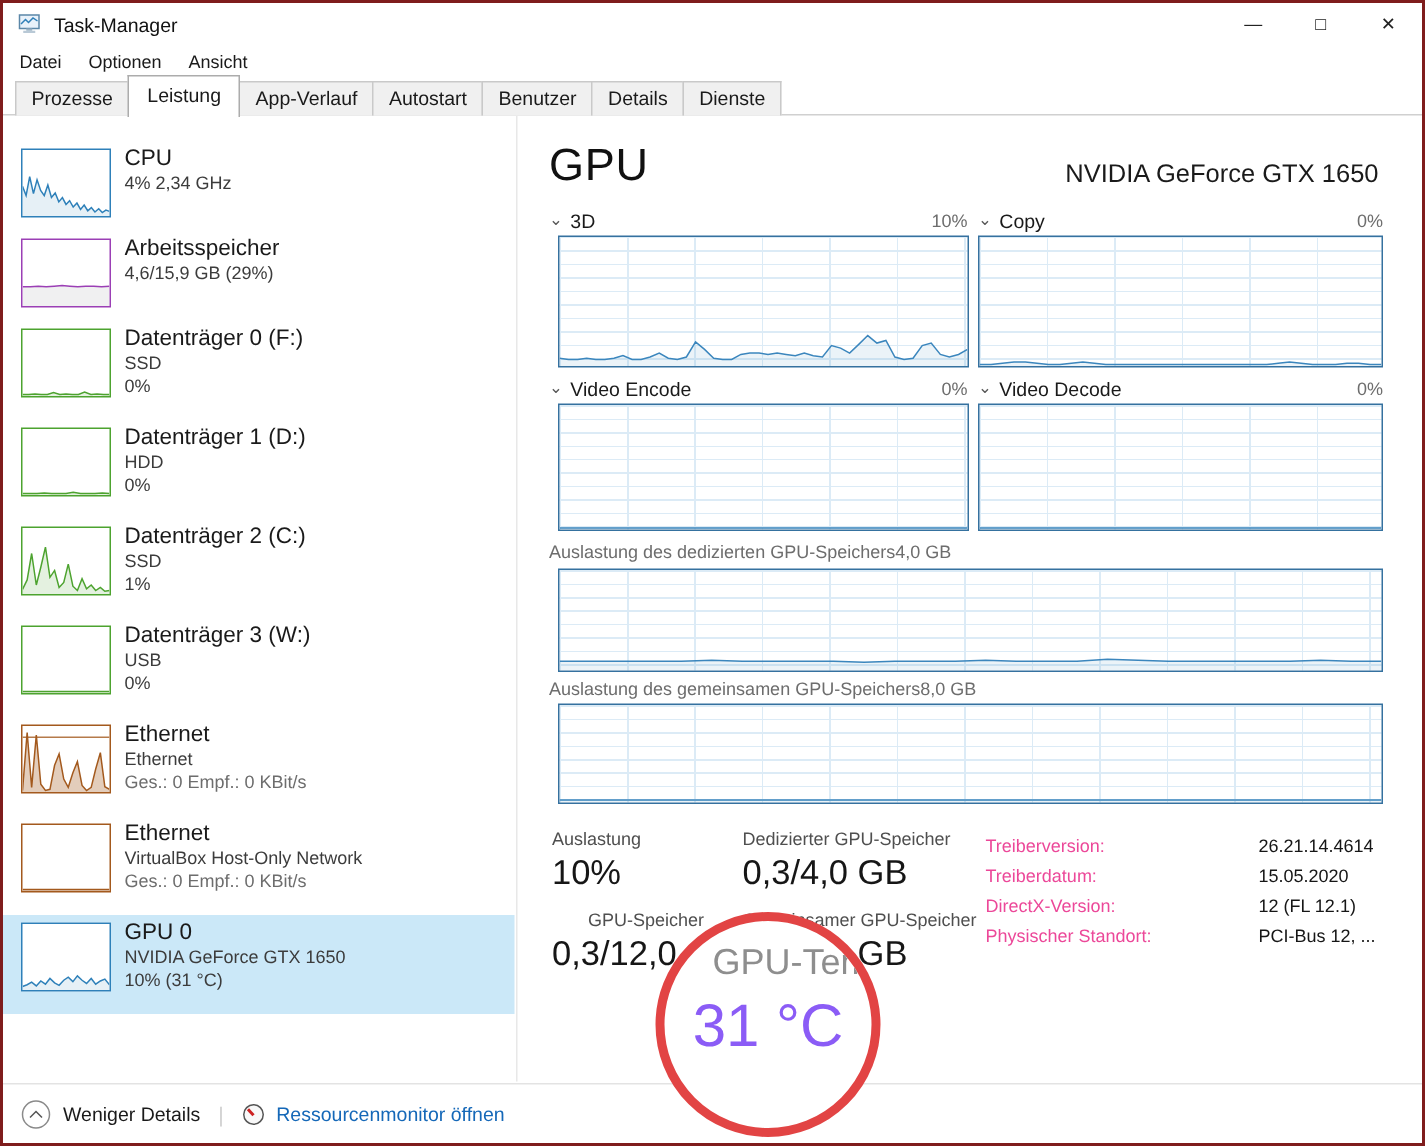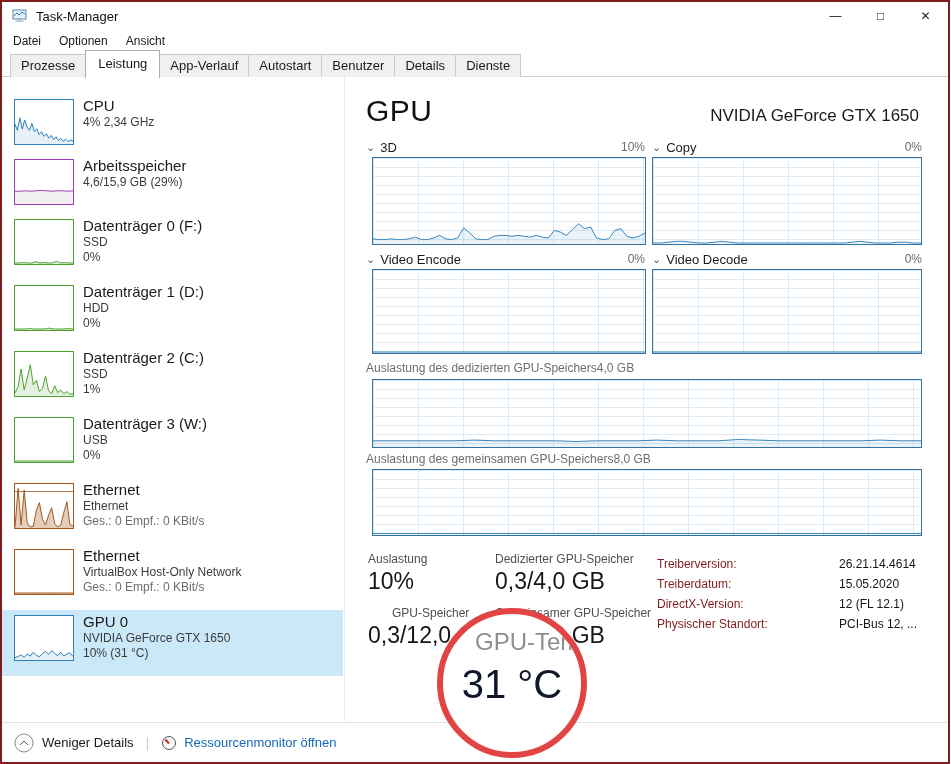--- a/index.html
+++ b/index.html
@@ -56,28 +56,28 @@
          overflow:hidden;
          background-image:
            repeating-linear-gradient(to right,#dcebf6 0,#dcebf6 1px,transparent 1px,transparent 45px),
            repeating-linear-gradient(to bottom,#dcebf6 0,#dcebf6 1px,transparent 1px,transparent 9px);}
   .mem-head{position:absolute;left:364px;width:556px;display:flex;justify-content:flex-start;
             font-size:12px;color:#6d6d6d;}
 
   .big-label{position:absolute;font-size:12px;color:#4f4f4f;white-space:nowrap;}
   .big-value{position:absolute;font-size:23px;color:#161616;white-space:nowrap;}
   .srow{position:absolute;left:655px;width:268px;font-size:12px;white-space:nowrap;}
-  .slabel{color:#7f1d1d;text-align:right;}
+  .slabel{color:#ec4899;text-align:right;}
   .sval{position:absolute;left:182px;color:#161616;}
 
   
   .annotation{position:absolute;left:435px;top:606px;width:150px;height:150px;box-sizing:border-box;
               border:6px solid #e24444;border-radius:50%;background:#fff;overflow:hidden;z-index:9;}
   .ann-label{position:absolute;left:32px;top:14px;font-size:24px;color:#8e8e8e;white-space:nowrap;}
-  .ann-value{position:absolute;left:0;right:0;top:48px;text-align:center;font-size:40px;color:#0f172a;}
+  .ann-value{position:absolute;left:0;right:0;top:48px;text-align:center;font-size:40px;color:#8b5cf6;}
 
   
   .footer{position:absolute;left:0;right:0;bottom:0;height:39px;background:#fff;
           border-top:1px solid #e3e3e3;display:flex;align-items:center;padding-left:12px;z-index:2;}
   .footer-btn{display:flex;align-items:center;font-size:13px;color:#1a1a1a;}
   .footer-btn svg{margin-right:8px;}
   .footer-sep{color:#cfcfcf;margin:0 12px;font-size:14px;}
   .footer-link{display:flex;align-items:center;font-size:13px;color:#1568b8;}
   .footer-link svg{margin-right:7px;}
 </style>

